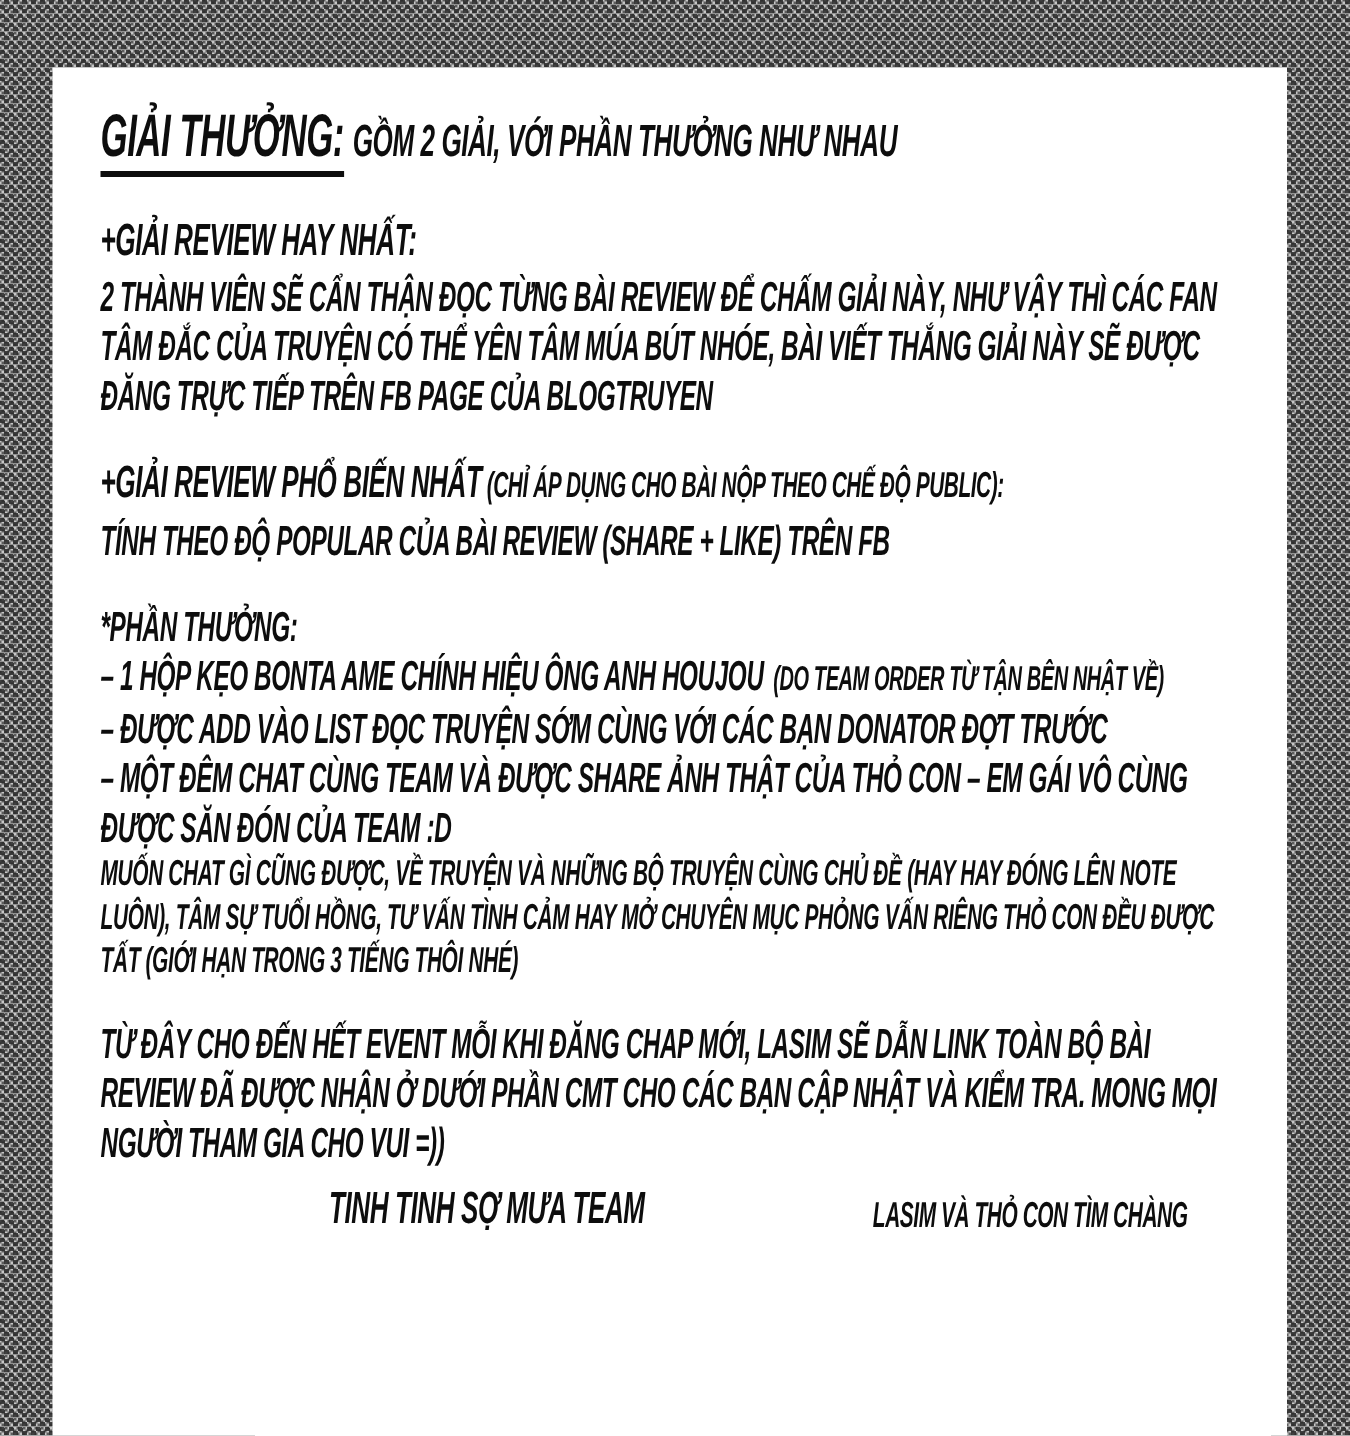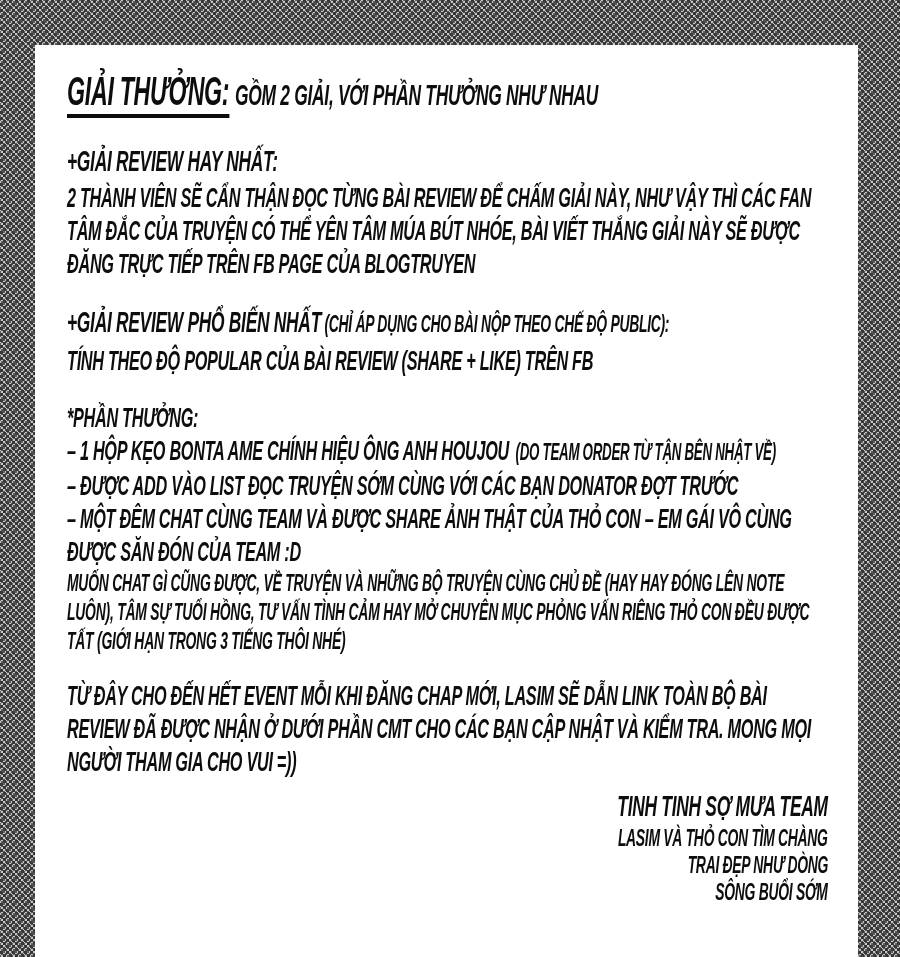--- a/index.html
+++ b/index.html
@@ -62,21 +62,20 @@
   .prize-item { font-size: 28px; line-height: 33px; }
   .prize-note { font-size: 23px; margin-left: 4px; }
 
   .small-para { font-size: 24px; line-height: 29px; letter-spacing: -0.4px; }
 
   .closing { margin-top: 24px; }
 
   .signature {
     margin-top: 10px;
     display: flex;
-    flex-direction: column;
     align-items: flex-end;
   }
   .sig-line {
     transform: scaleX(0.58);
     transform-origin: 100% 50%;
     font-style: italic;
     font-weight: bold;
     white-space: nowrap;
     letter-spacing: -0.5px;
   }

